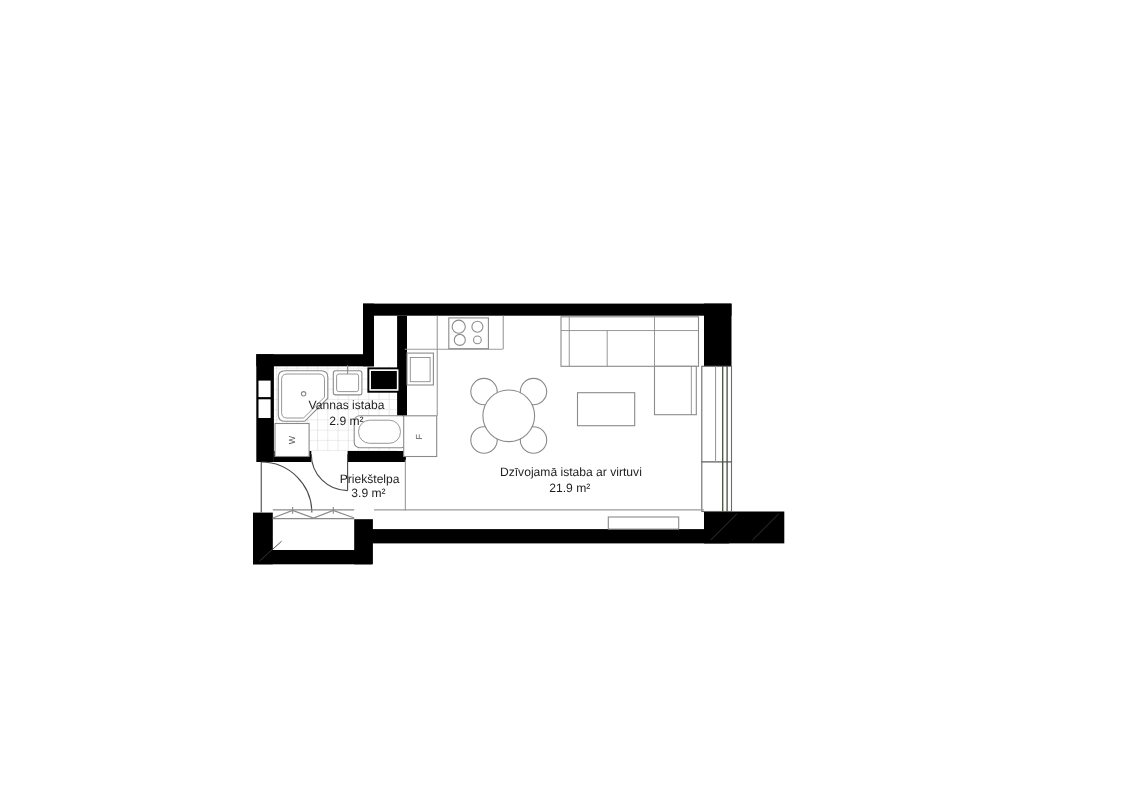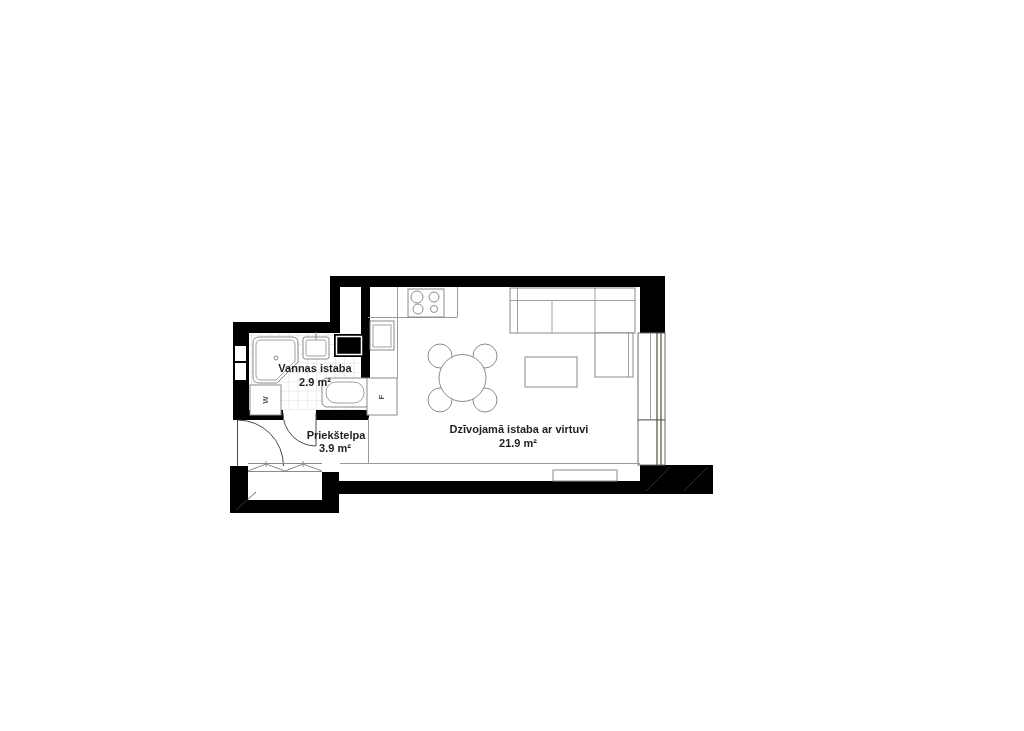--- a/index.html
+++ b/index.html
@@ -10,21 +10,20 @@
     background: #ffffff;
     font-family: "Liberation Sans", sans-serif;
     overflow: hidden;
   }
   .canvas {
     position: absolute;
     left: 0;
     top: 0;
     width: 1024px;
     height: 731px;
-    font-weight: bold;
   }
   svg text {
     fill: #1f1f1f;
     font-family: "Liberation Sans", sans-serif;
   }
   .room-label { font-size: 11px; }
   .appliance-label { font-size: 8px; fill: #555; }
 </style>
 </head>
 <body>

